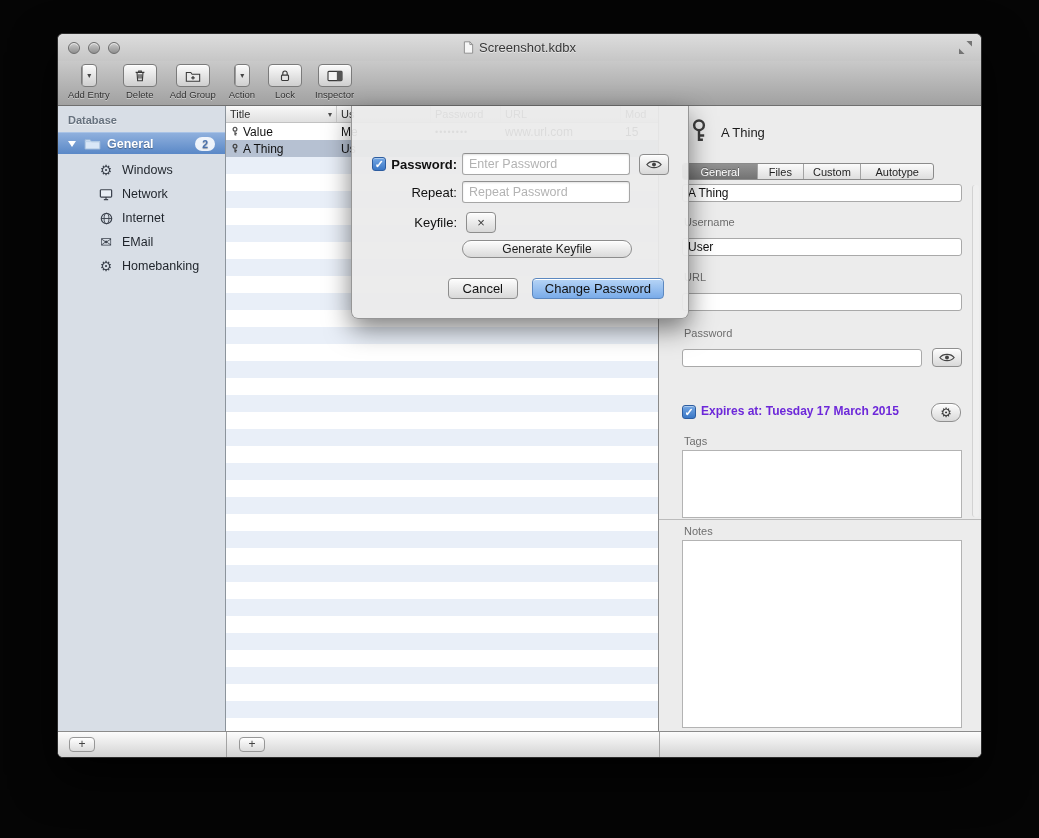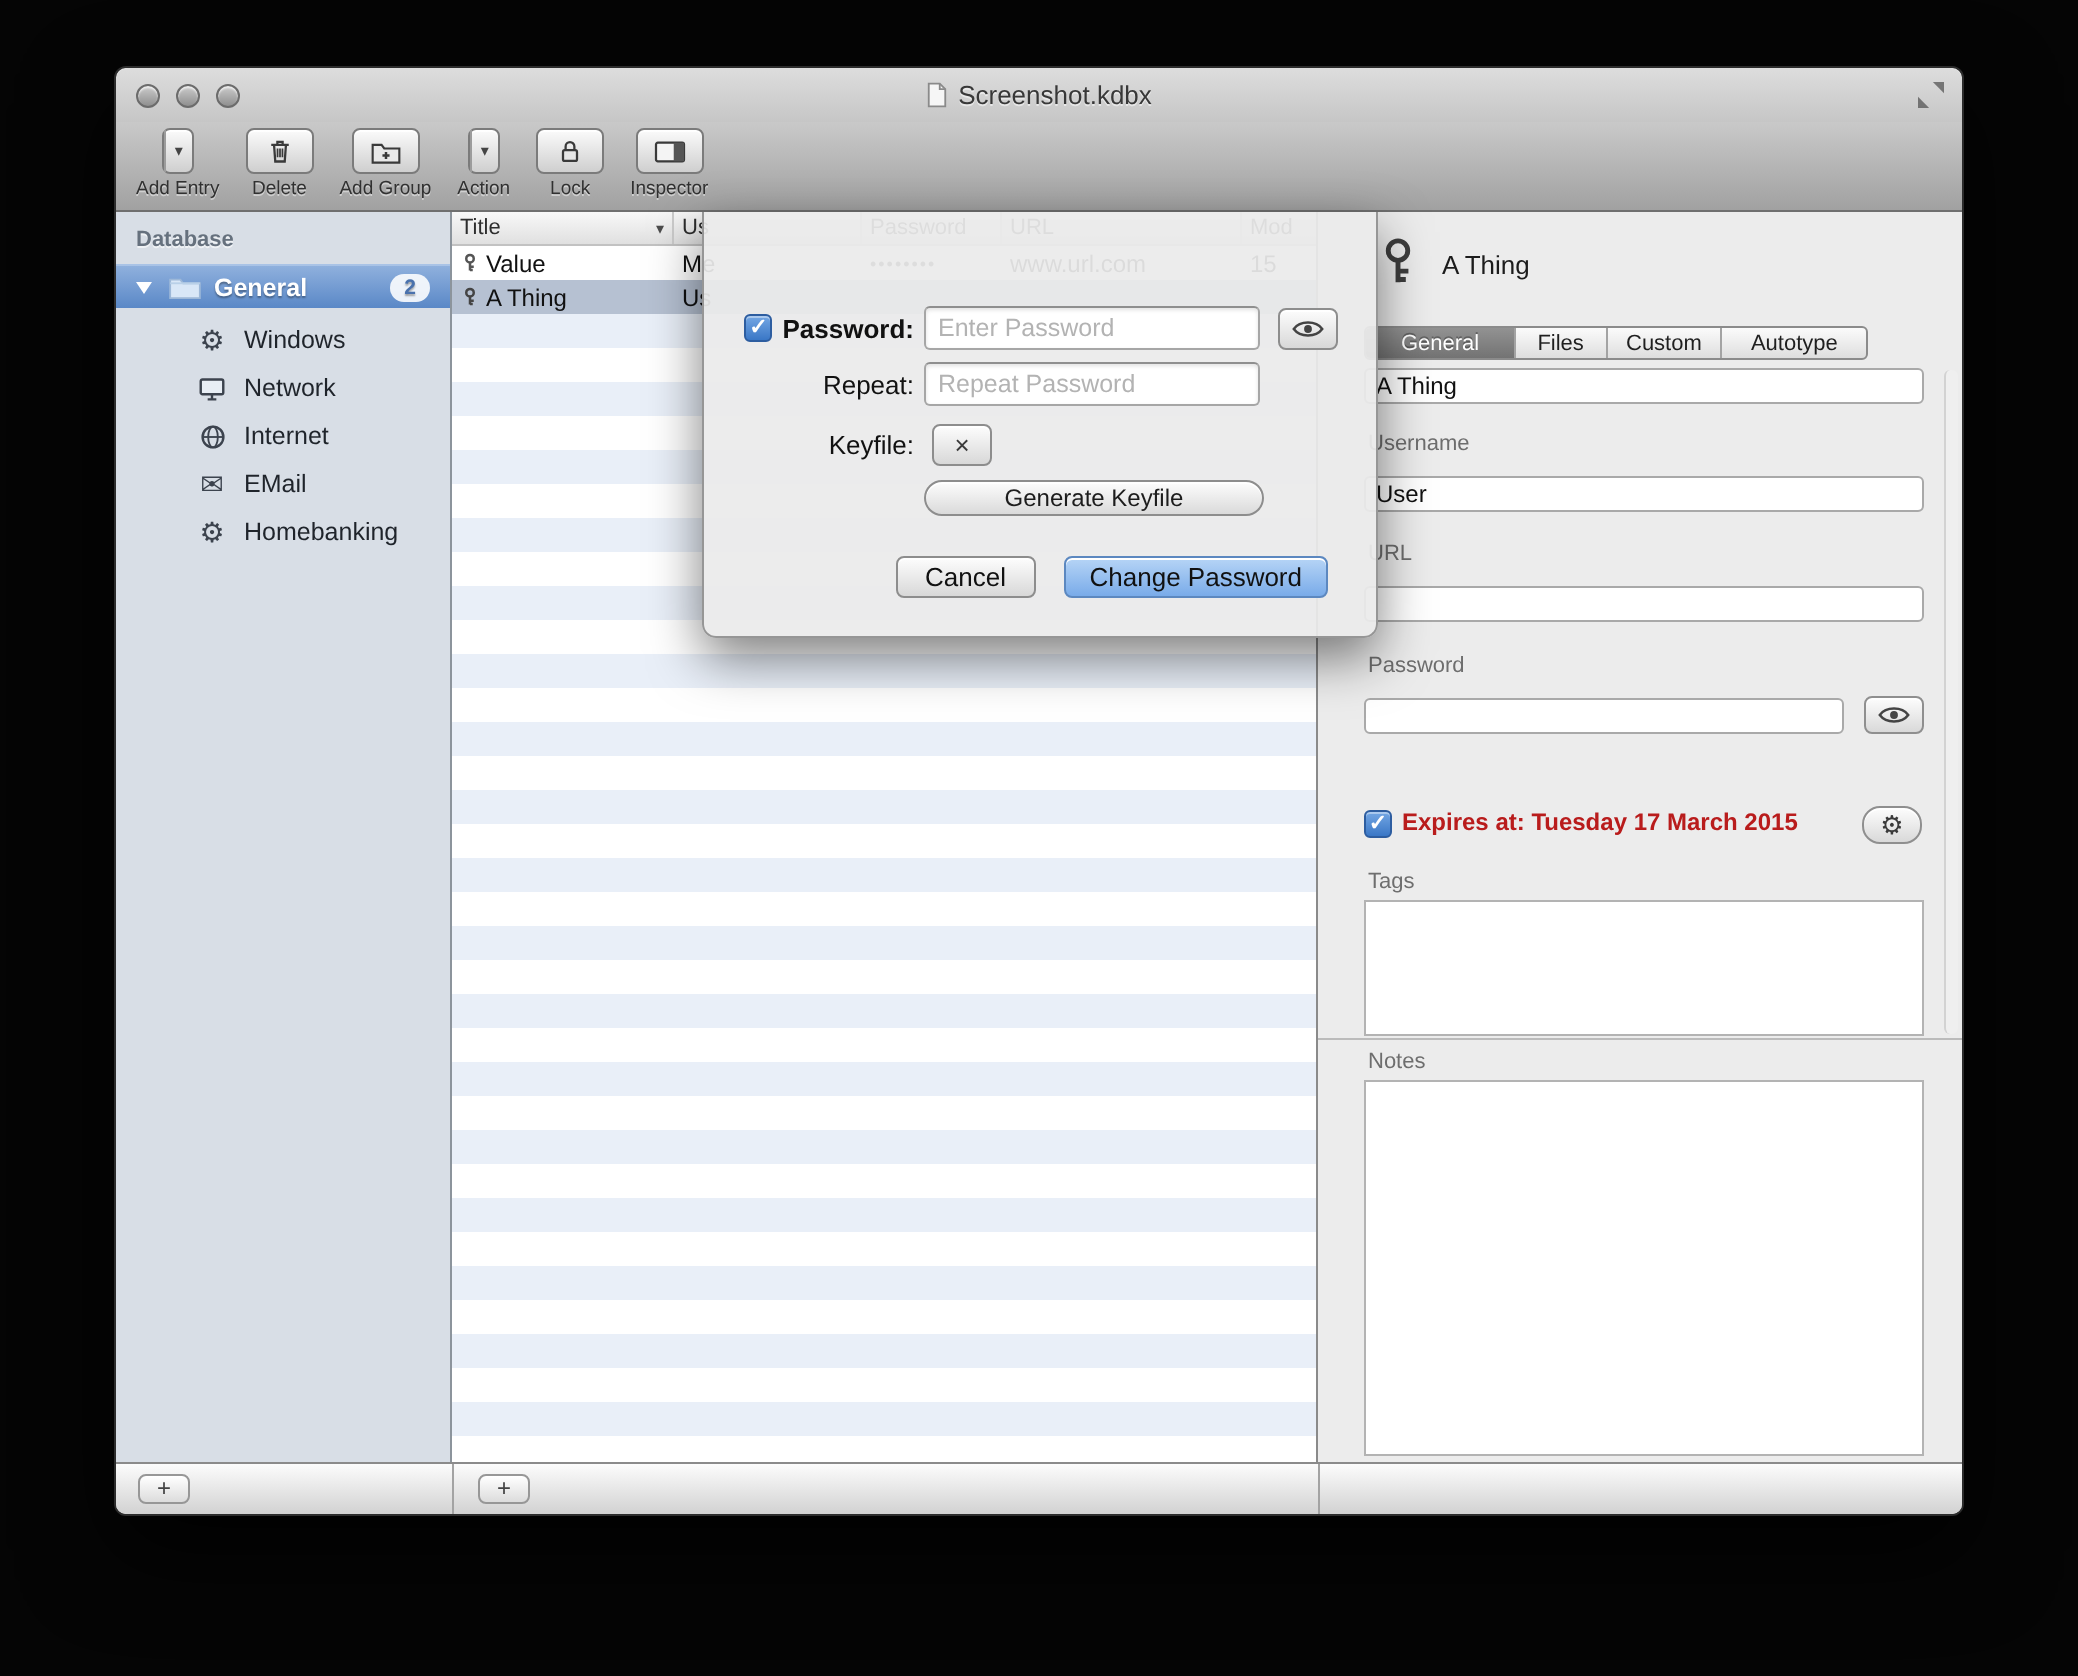--- a/index.html
+++ b/index.html
@@ -88,21 +88,21 @@
   .tab.active { background:linear-gradient(#929292,#737373); color:#fff; text-shadow:0 -1px 0 rgba(0,0,0,.3); }
   .tab:nth-child(1){flex:1.5;} .tab:nth-child(2){flex:.9;} .tab:nth-child(3){flex:1.15;} .tab:nth-child(4){flex:1.45;}
   .ifield { position:absolute; left:23px; width:280px; height:18px; background:#fff; border:1px solid #a9a9a9;
             border-radius:3px; font-size:12px; padding:0 5px; outline:none; color:#111; }
   .ilabel { position:absolute; left:25px; font-size:11px; color:#6e6e6e; }
   .cap-btn { position:absolute; display:flex; align-items:center; justify-content:center;
              background:linear-gradient(#fdfdfd,#d9d9d9); border:1px solid #8f8f8f; border-radius:4px;
              color:#3a3a3a; box-shadow:inset 0 1px 0 #fff; cursor:default; }
   .round { border-radius:9px; }
   .expires-check { position:absolute; left:23px; top:299px; }
-  .expires-label { position:absolute; left:42px; top:298px; font-size:12px; font-weight:bold; color:#b91c1c; }
+  .expires-label { position:absolute; left:42px; top:298px; font-size:12px; font-weight:bold; color:#6d28d9; }
   .ibox { position:absolute; left:23px; width:280px; background:#fff; border:1px solid #b3b3b3;
           resize:none; outline:none; font-size:12px; padding:3px 5px; font-family:"Liberation Sans",sans-serif; }
   .insp-divider { position:absolute; left:0; right:0; top:413px; border-top:1px solid #bbbbbb; }
   .insp-scroll { position:absolute; right:2px; top:79px; height:332px; width:7px; background:#efefef;
                  border-left:1px solid #d2d2d2; border-radius:3px; }
 
   
   .checkbox { width:14px; height:14px; border-radius:3px; background:linear-gradient(#74a7e4,#3a77c6);
               border:1px solid #2d5da0; color:#fff; font-size:11px; font-weight:bold; line-height:12px;
               text-align:center; box-shadow:inset 0 1px 0 rgba(255,255,255,.4); }

